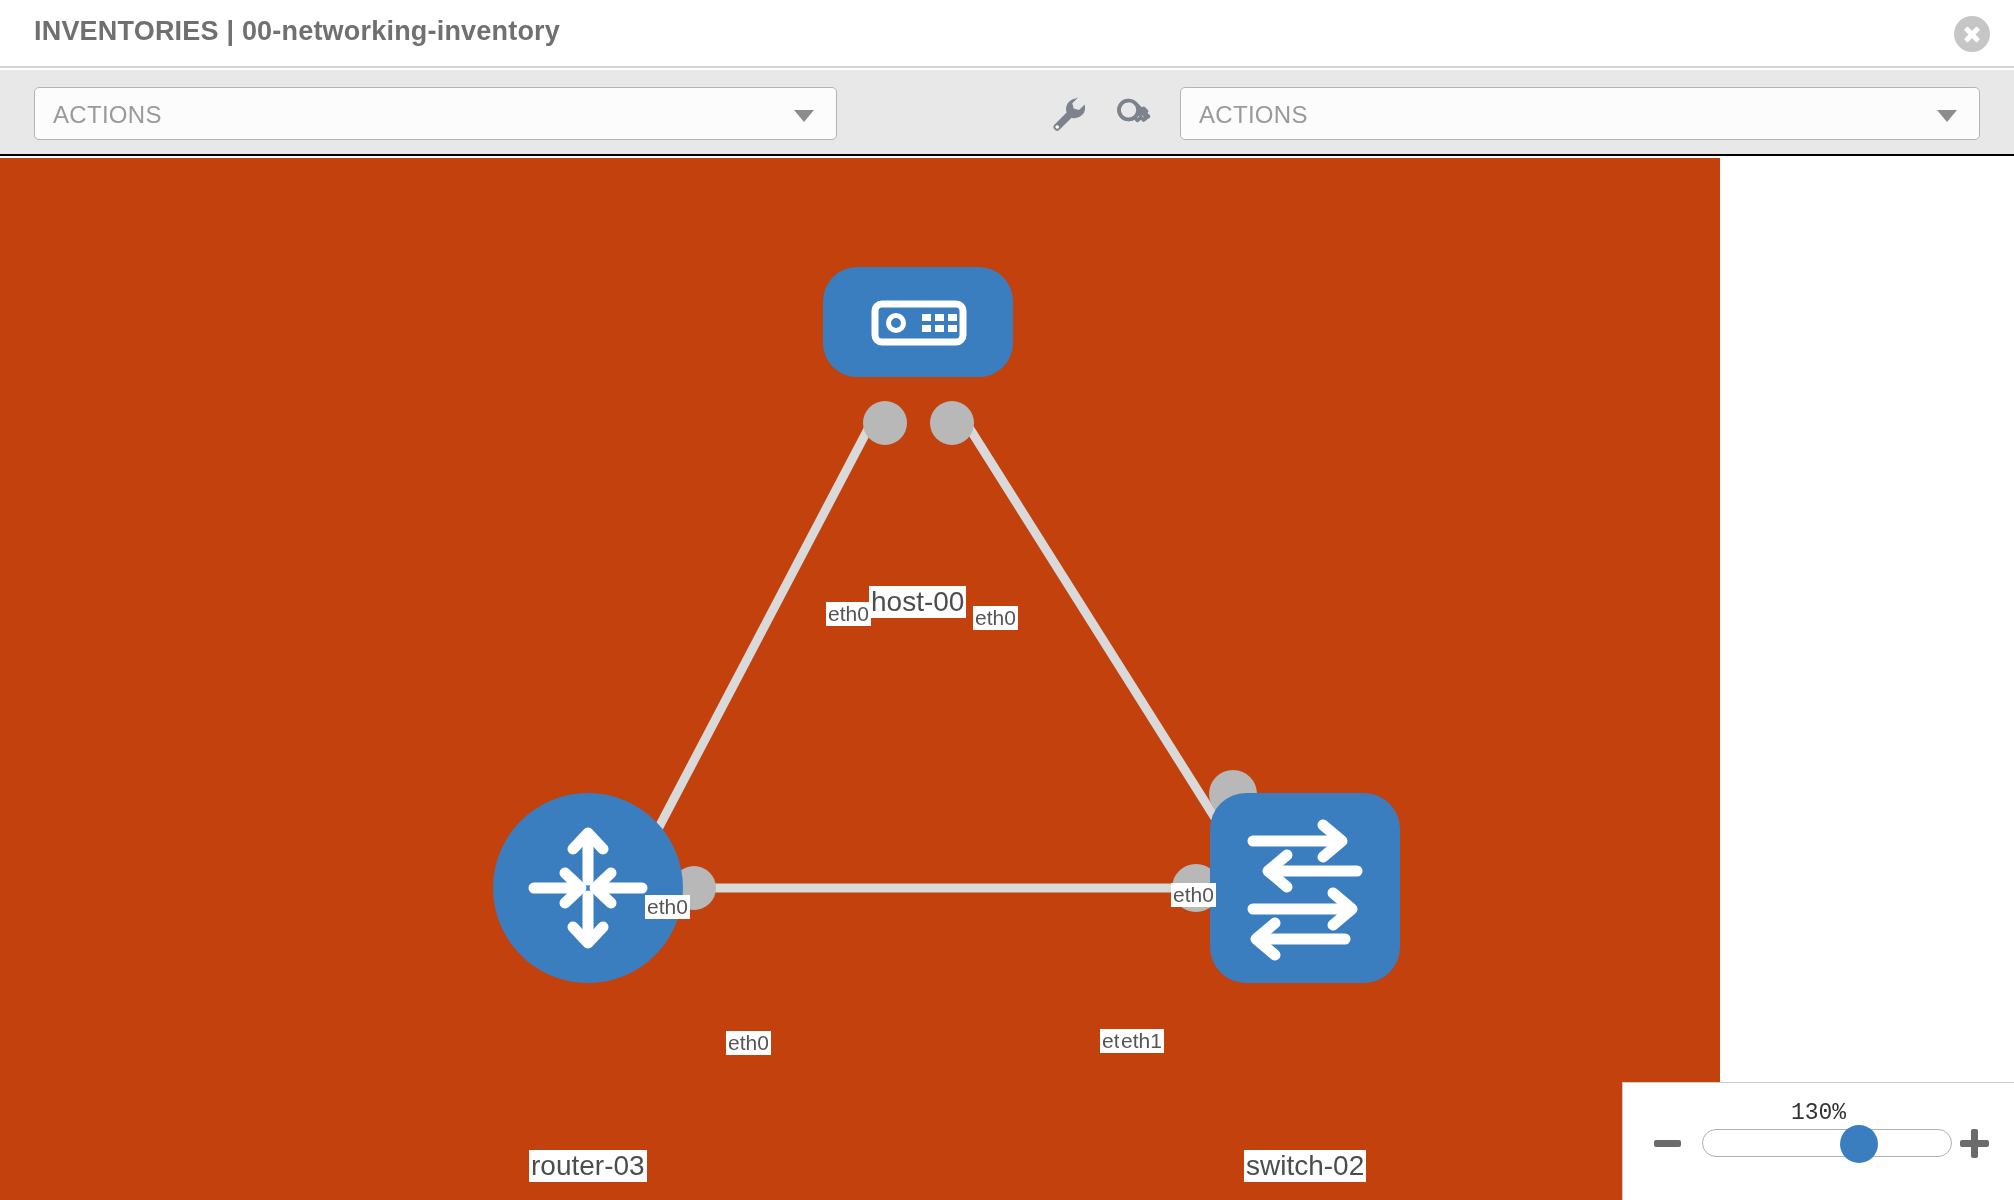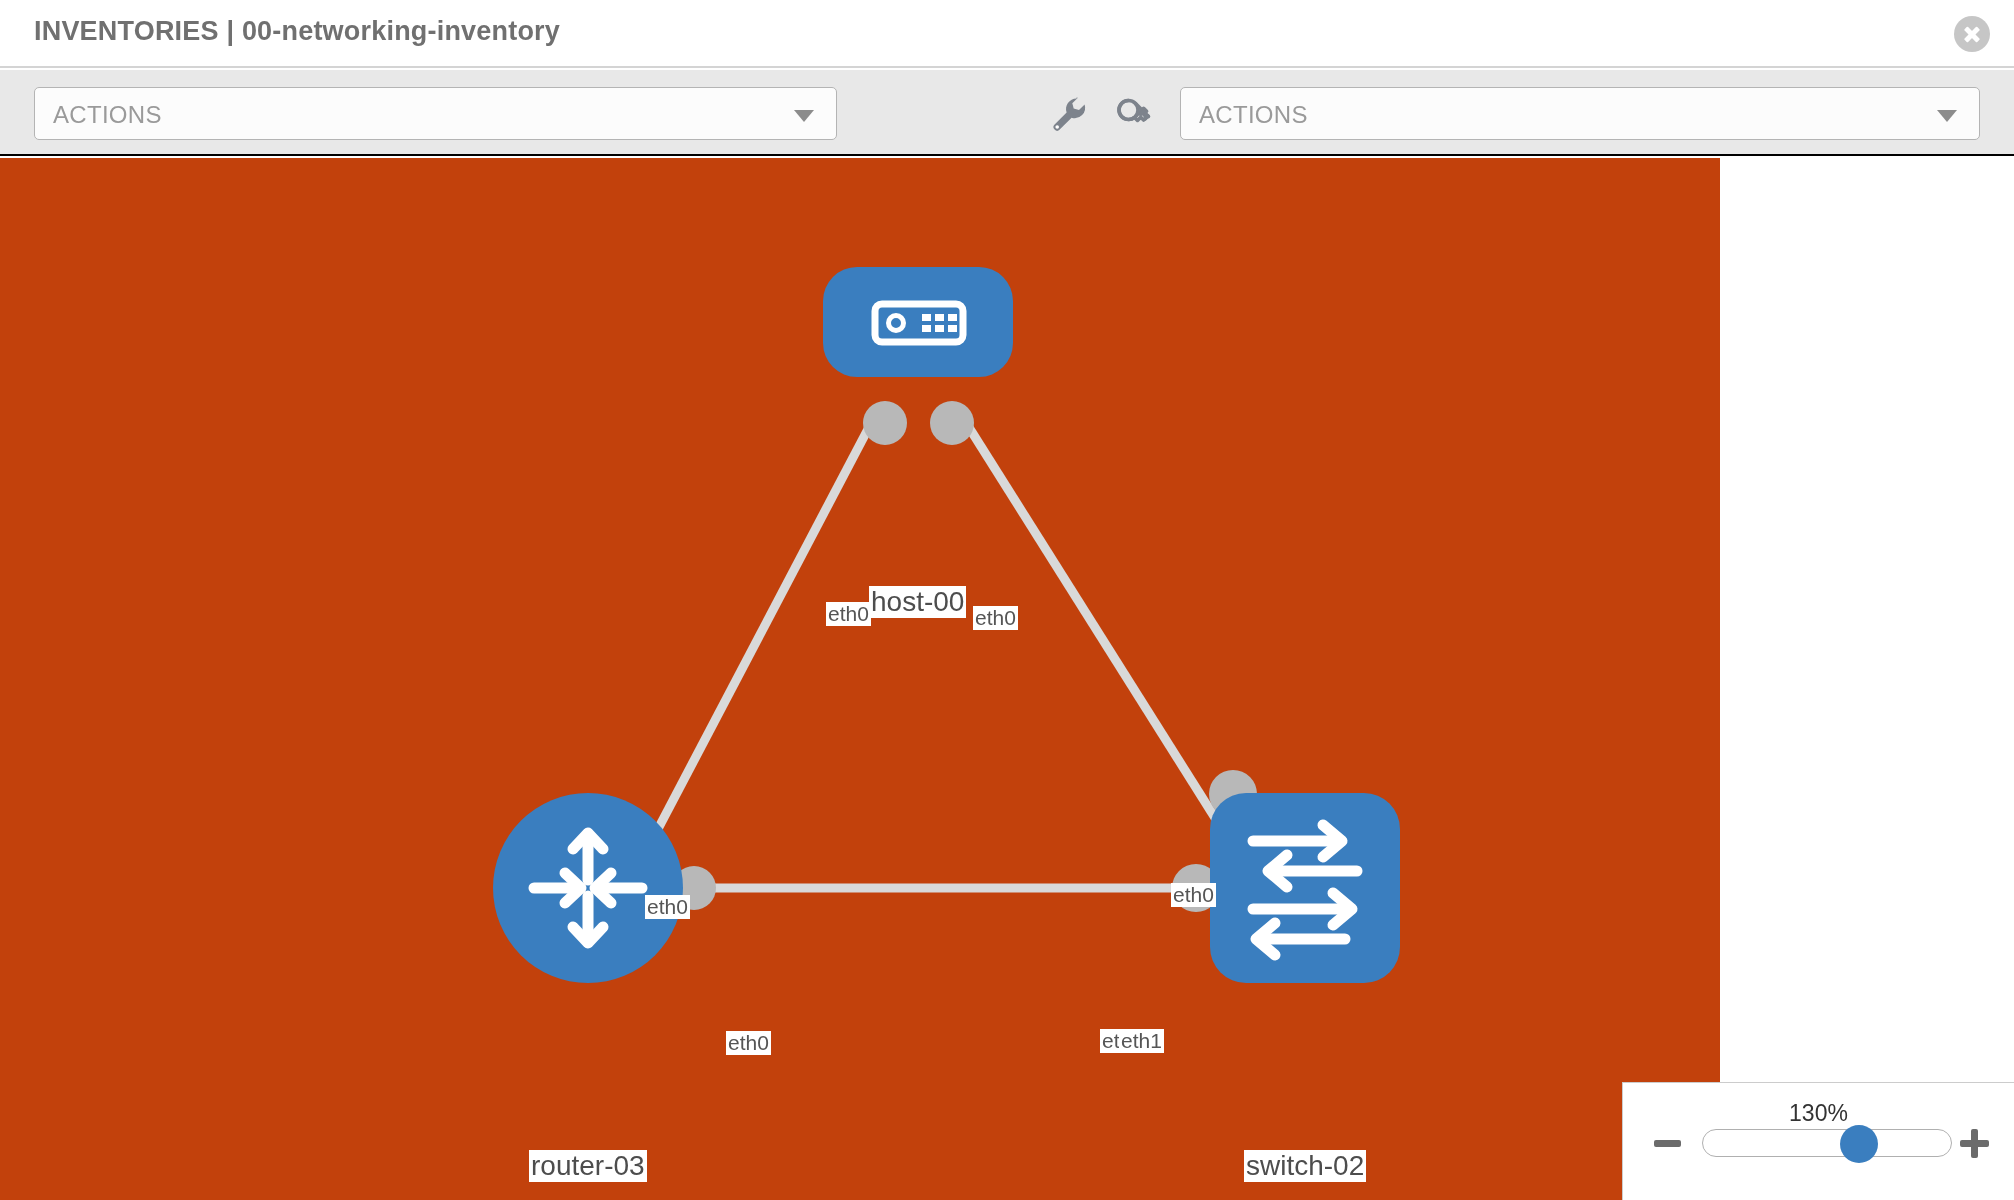--- a/index.html
+++ b/index.html
@@ -114,21 +114,21 @@
   
   .zoom-widget {
     position: absolute; left: 1622px; top: 1082px;
     width: 392px; height: 118px;
     background: #ffffff;
     border: 1px solid #cccccc;
     border-right: none; border-bottom: none;
   }
   .zoom-pct {
     position: absolute; top: 17px; left: 0; width: 100%;
-    text-align: center; font-size: 23px; color: #333333;
+    text-align: center; font-size: 23px; color: #333333; font-family: Liberation Mono, monospace;
   }
   .zoom-minus {
     position: absolute; left: 31px; top: 57px;
     width: 27px; height: 7px; border-radius: 2px;
     background: #6b6b6b; cursor: pointer;
   }
   .zoom-plus {
     position: absolute; left: 337px; top: 46px;
     width: 29px; height: 29px; cursor: pointer;
   }

